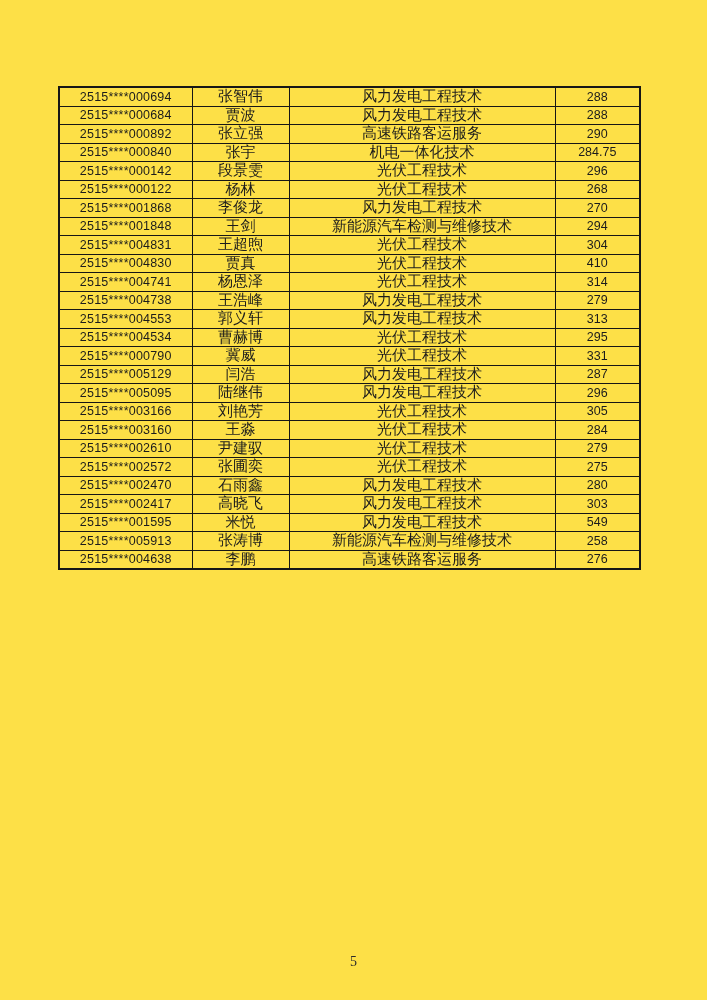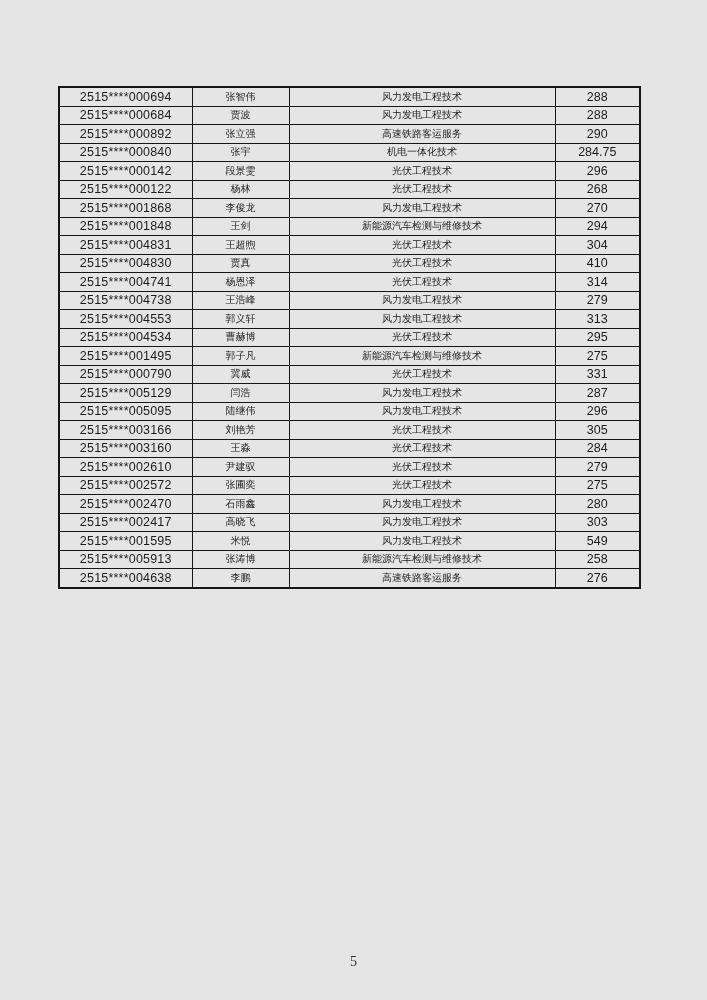--- a/index.html
+++ b/index.html
@@ -4,21 +4,21 @@
 <style>
   html, body {
     margin: 0;
     padding: 0;
     background: #ffffff;
   }
   .page {
     position: relative;
     width: 707px;
     height: 1000px;
-    background: #e5e5e5;
+    background: #fde047;
     overflow: hidden;
     font-family: "Liberation Serif", "DejaVu Serif", serif;
     color: #1c1c1c;
   }
   table.score-table {
     position: absolute;
     left: 58px;
     top: 86px;
     width: 581px;
     border-collapse: collapse;
@@ -35,21 +35,21 @@
     white-space: nowrap;
     overflow: hidden;
   }
   td.c-id {
     font-family: "Liberation Sans", "DejaVu Sans", sans-serif;
     font-size: 12.5px;
     letter-spacing: 0.2px;
   }
   td.c-name, td.c-major {
     font-family: Liberation Serif, serif;
-    font-size: 10px;
+    font-size: 15px;
   }
   td.c-score {
     font-family: "Liberation Sans", "DejaVu Sans", sans-serif;
     font-size: 12.5px;
   }
   .page-number {
     position: absolute;
     left: 0;
     right: 0;
     top: 954px;
@@ -151,26 +151,20 @@
         <td class="c-major">风力发电工程技术</td>
         <td class="c-score">313</td>
       </tr>
         <tr>
         <td class="c-id">2515****004534</td>
         <td class="c-name">曹赫博</td>
         <td class="c-major">光伏工程技术</td>
         <td class="c-score">295</td>
       </tr>
         <tr>
-        <td class="c-id">2515****001495</td>
-        <td class="c-name">郭子凡</td>
-        <td class="c-major">新能源汽车检测与维修技术</td>
-        <td class="c-score">275</td>
-      </tr>
-        <tr>
         <td class="c-id">2515****000790</td>
         <td class="c-name">冀威</td>
         <td class="c-major">光伏工程技术</td>
         <td class="c-score">331</td>
       </tr>
         <tr>
         <td class="c-id">2515****005129</td>
         <td class="c-name">闫浩</td>
         <td class="c-major">风力发电工程技术</td>
         <td class="c-score">287</td>

